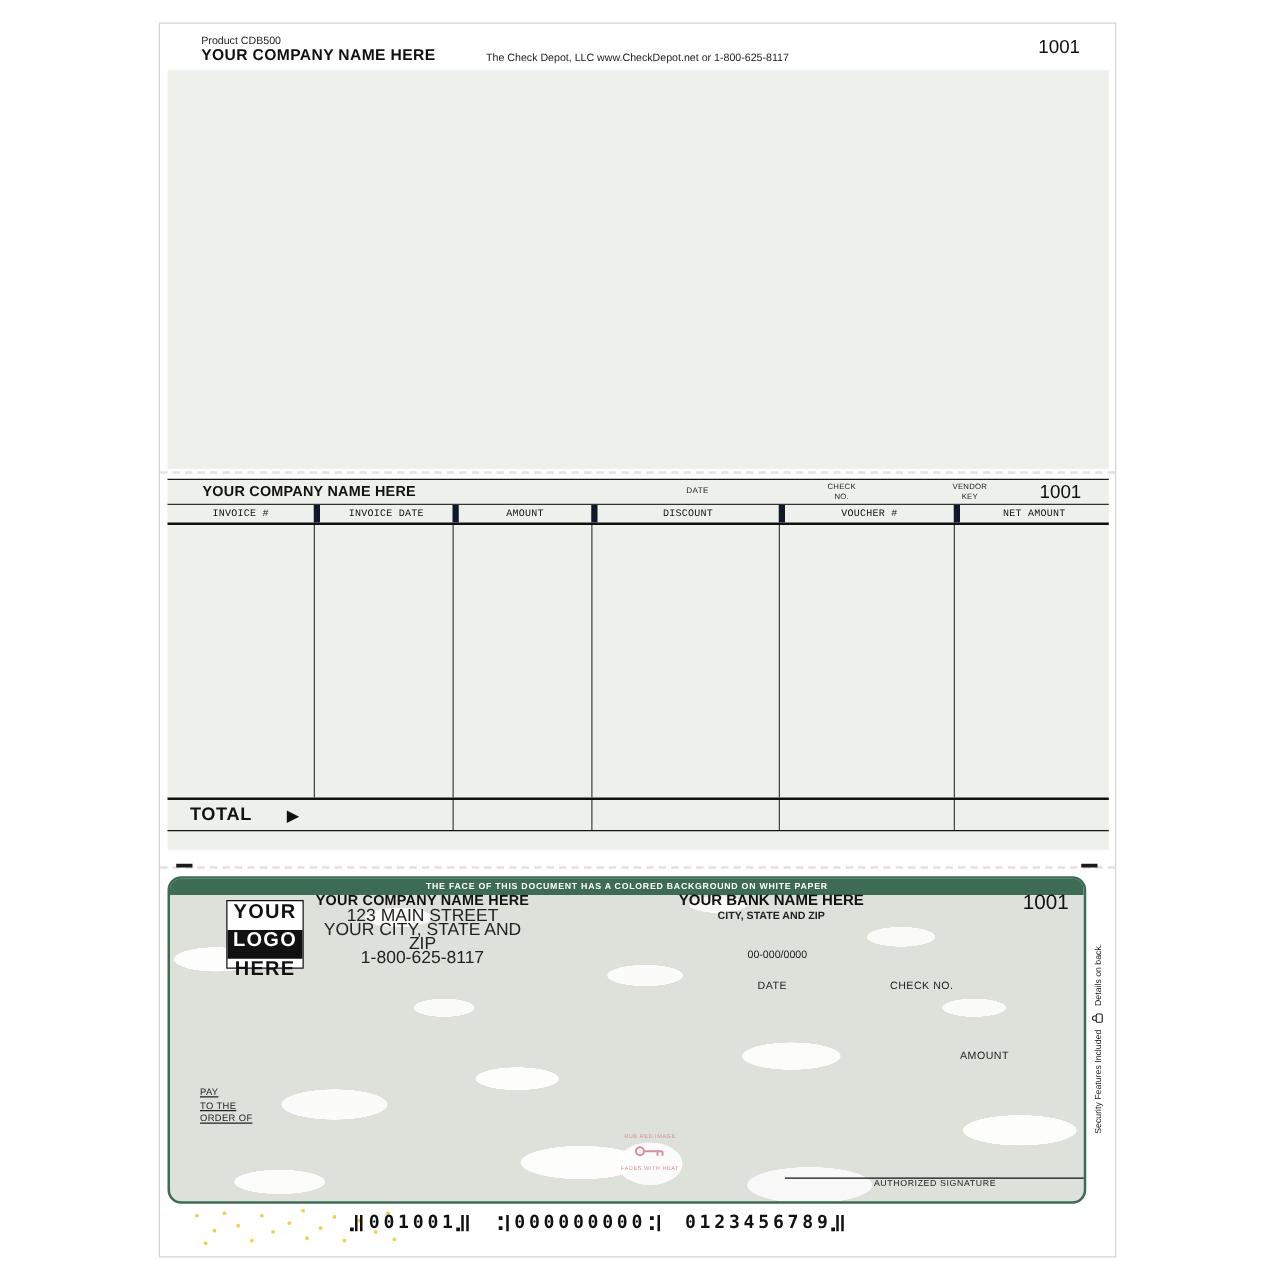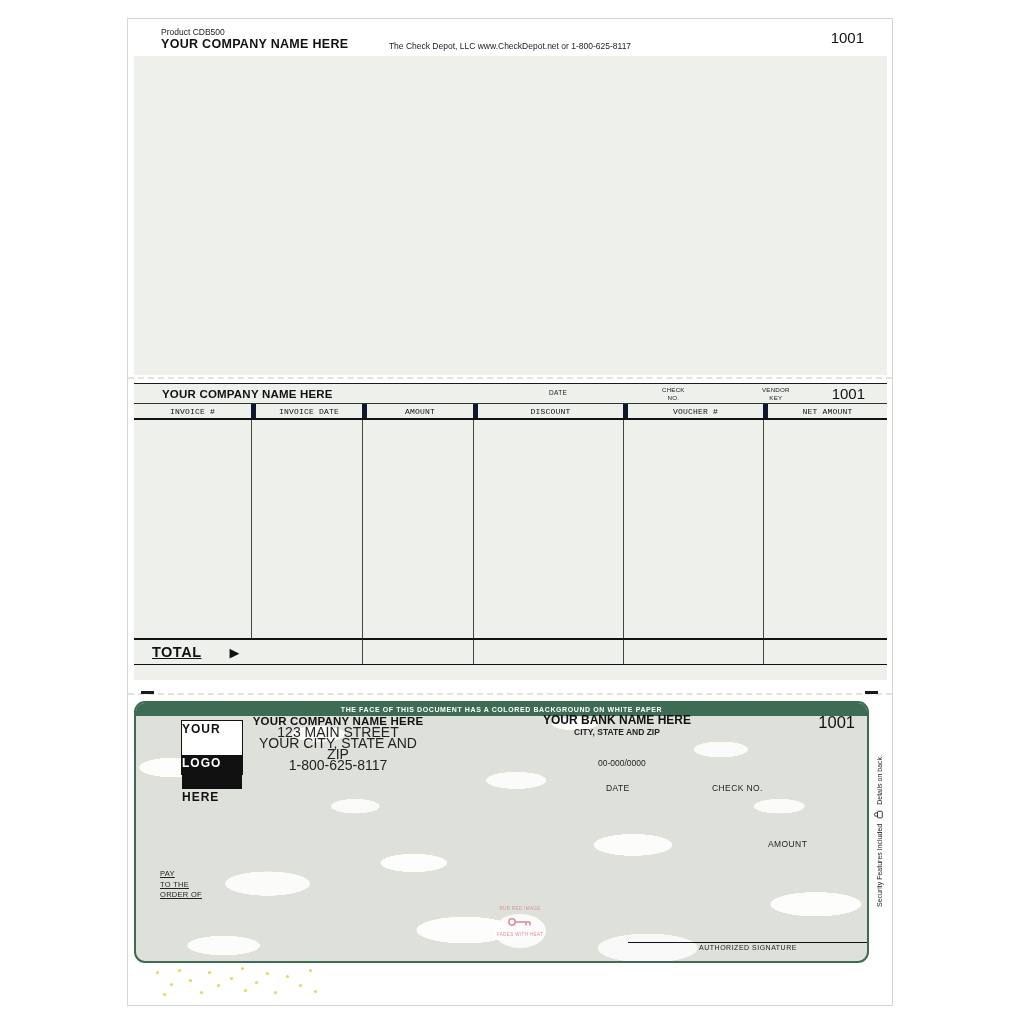--- a/index.html
+++ b/index.html
@@ -29,21 +29,21 @@
   .mid-vendorkey{left:628px;}
   .mid-num{position:absolute;right:22px;top:1px;font-size:15px;}
   .mid-headers{display:grid;grid-template-columns:117px 111px 111px 150px 140px auto;height:14px;border-bottom:2.5px solid #111;font-family:Liberation Mono, monospace;}
   .mid-headers .hcell{font-size:8px;text-align:center;padding-top:3px;letter-spacing:.2px;border-left:5px solid #0f172a;}
   .mid-headers .hcell:first-child{border-left:none;}
   .mid-body{display:grid;grid-template-columns:117px 111px 111px 150px 140px auto;height:218px;border-bottom:2px solid #111;}
   .mid-body .bcell{border-left:1px solid #444;}
   .mid-body .bcell:first-child{border-left:none;}
   .mid-total{display:grid;grid-template-columns:117px 111px 111px 150px 140px auto;height:24px;border-bottom:1.5px solid #111;}
   .mid-total .tmerged{grid-column:1/3;display:flex;align-items:center;padding-left:18px;}
-  .total-label{font-size:14.5px;font-weight:bold;letter-spacing:.5px;text-decoration:underline;}
+  .total-label{font-size:14.5px;font-weight:bold;letter-spacing:.5px;}
   .total-arrow{font-size:13px;margin-left:28px;}
   .mid-total .tcell{border-left:1px solid #444;}
   
   .perf2{position:absolute;left:0;right:0;top:674px;border-top:2px dashed #e6e0de;}
   .reg-dash{position:absolute;top:672px;width:13px;height:2.5px;background:#1a1a1a;}
   .reg-dash.left{left:13px;} .reg-dash.right{right:14px;}
   
   .check{
     position:absolute;left:6px;top:682px;width:735px;height:262px;
     border:2px solid #3d6b54;border-radius:11px;box-sizing:border-box;overflow:hidden;
@@ -62,21 +62,21 @@
       radial-gradient(ellipse 42px 12px at 88% 40%, #fafbf9 60%, rgba(255,255,255,0) 61%),
       radial-gradient(ellipse 55px 15px at 38% 62%, #fdfdfc 60%, rgba(255,255,255,0) 61%),
       radial-gradient(ellipse 90px 26px at 70% 95%, rgba(255,255,255,.8) 55%, rgba(255,255,255,0) 56%),
       radial-gradient(ellipse 48px 14px at 25% 12%, rgba(255,255,255,.85) 55%, rgba(255,255,255,0) 56%);
   }
   .check-banner{
     height:13px;background:#3d6b54;color:#fff;text-align:center;
     font-size:7px;font-weight:bold;letter-spacing:.6px;line-height:13px;
   }
   .logo-box{position:absolute;left:45px;top:17px;width:62px;height:55px;border:1.5px solid #111;background:#fff;box-sizing:border-box;}
-  .logo-row{height:34px;font-weight:bold;font-size:12px;line-height:17.5px;letter-spacing:1px;color:#111;}
+  .logo-row{height:23px;text-align:center;font-weight:bold;font-size:16px;line-height:17.5px;letter-spacing:1px;color:#111;}
   .logo-row.inv{background:#111;color:#fff;}
   .co-block{position:absolute;left:112px;top:12px;width:180px;text-align:center;}
   .co-name{font-size:11.5px;font-weight:bold;letter-spacing:.2px;}
   .co-line{font-size:14px;line-height:11px;color:#222;}
   .bank-block{position:absolute;left:406px;top:10px;width:150px;text-align:center;}
   .bank-name{font-size:12px;font-weight:bold;}
   .bank-line{font-size:8.5px;line-height:10.5px;color:#222;font-weight:bold;}
   .check-num{position:absolute;right:12px;top:10px;font-size:16.5px;color:#111;}
   .fraction{position:absolute;left:462px;top:55px;font-size:8.5px;color:#222;}
   .lbl{position:absolute;font-size:8.5px;color:#222;letter-spacing:.4px;}
@@ -231,14 +231,36 @@
         <svg width="9" height="10" viewBox="0 0 9 10">
           <rect x="1.2" y="4" width="6.6" height="4.8" rx="0.9" fill="none" stroke="#222" stroke-width="0.9"></rect>
           <path d="M2.8 4 V2.7 a1.7 1.7 0 0 1 3.4 0 V4" fill="none" stroke="#222" stroke-width="0.9"></path>
         </svg>
       </span>
       <span>Details on back.</span>
     </div>
   </div>
 
   <div class="dots"></div>
+  <div class="micr">
+    <span class="sym sym-onus">
+        <span class="dot"></span>
+      </span>
+    <span>001001</span>
+    <span class="sym sym-onus">
+        <span class="dot"></span>
+      </span>
+    <span class="gap"></span>
+    <span class="sym sym-transit">
+        <span class="bar"></span>
+      </span>
+    <span>000000000</span>
+    <span class="sym sym-transit">
+        <span class="bar"></span>
+      </span>
+    <span class="gap"></span>
+    <span>0123456789</span>
+    <span class="sym sym-onus">
+        <span class="dot"></span>
+      </span>
+  </div>
 
 </div>
 
 </body></html>

